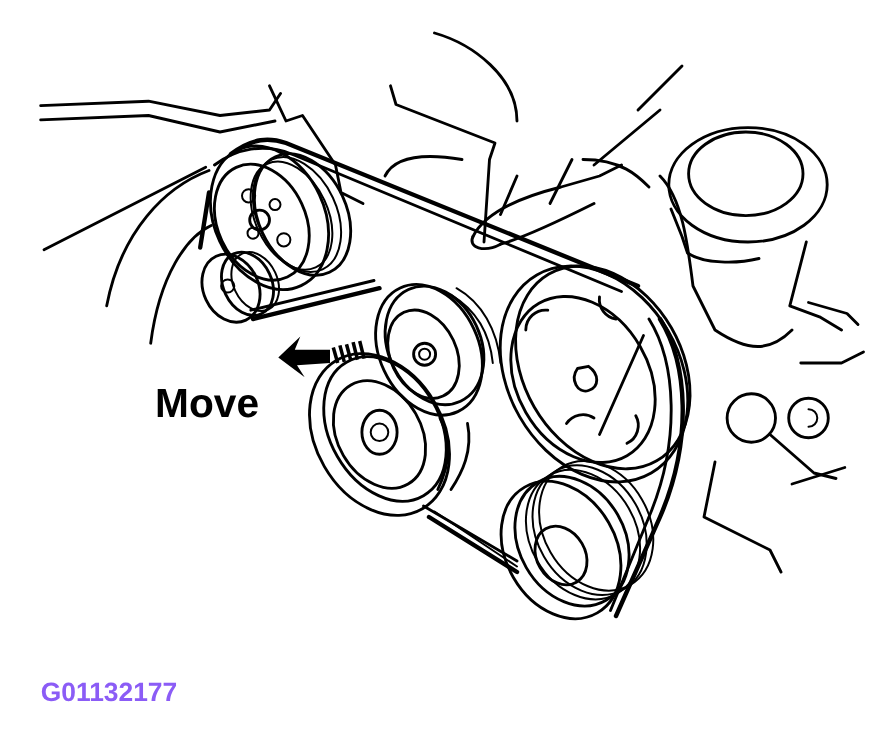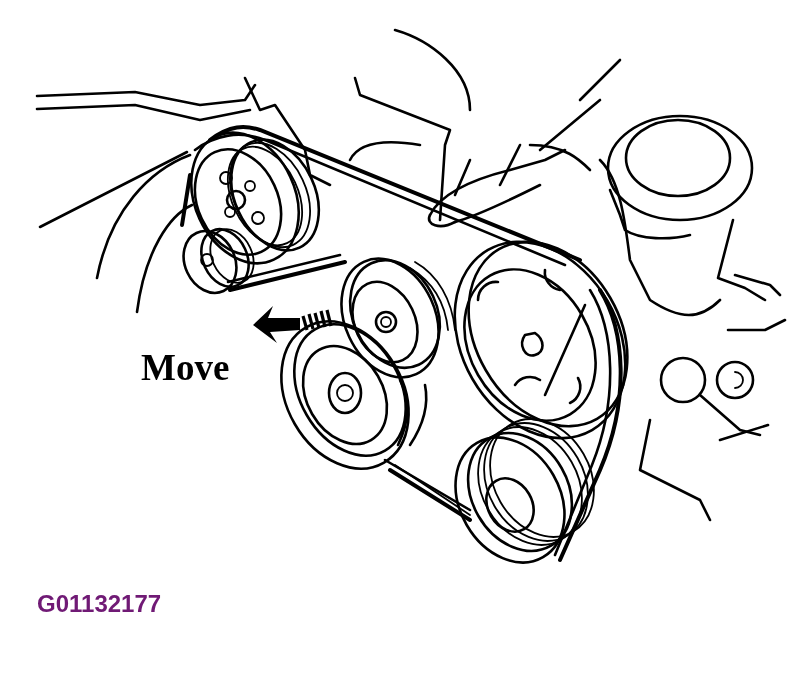--- a/index.html
+++ b/index.html
@@ -1,22 +1,22 @@
 <!DOCTYPE html>
 <html><head>
   <meta charset="utf-8">
   <style>
     html, body { margin: 0; padding: 0; background: #ffffff; }
     body { width: 810px; height: 682px; position: relative; overflow: hidden; font-family: "Liberation Sans", sans-serif; }
     #diagram { position: absolute; left: 0; top: 0; width: 810px; height: 682px; }
     .ln { fill: none; stroke: #000; stroke-width: 2.6; stroke-linecap: round; stroke-linejoin: round; }
     .thin { fill: none; stroke: #000; stroke-width: 1.8; stroke-linecap: round; }
     .thick { fill: none; stroke: #000; stroke-width: 4; stroke-linecap: round; }
-    .label-move { position: absolute; left: 141px; top: 346px; font-size: 37px; font-weight: bold; color: #000; letter-spacing: 0px; font-family: Liberation Serif, serif; }
-    .label-fig { position: absolute; left: 37px; top: 590px; font-size: 24px; font-weight: bold; color: #701a75; }
+    .label-move { position: absolute; left: 141px; top: 346px; font-size: 37px; font-weight: bold; color: #000; letter-spacing: 0px; }
+    .label-fig { position: absolute; left: 37px; top: 616px; font-size: 24px; font-weight: bold; color: #8b5cf6; }
   </style>
 </head>
 <body>
 
 <svg id="diagram" viewBox="0 0 810 682" xmlns="http://www.w3.org/2000/svg">
 
   <g>
     <path class="ln" d="M37 96 L135 92 L200 105 L245 100 L255 85"></path>
     <path class="ln" d="M37 109 L135 105 L200 120 L250 110"></path>
     <path class="ln" d="M40 227 L187 152"></path>

